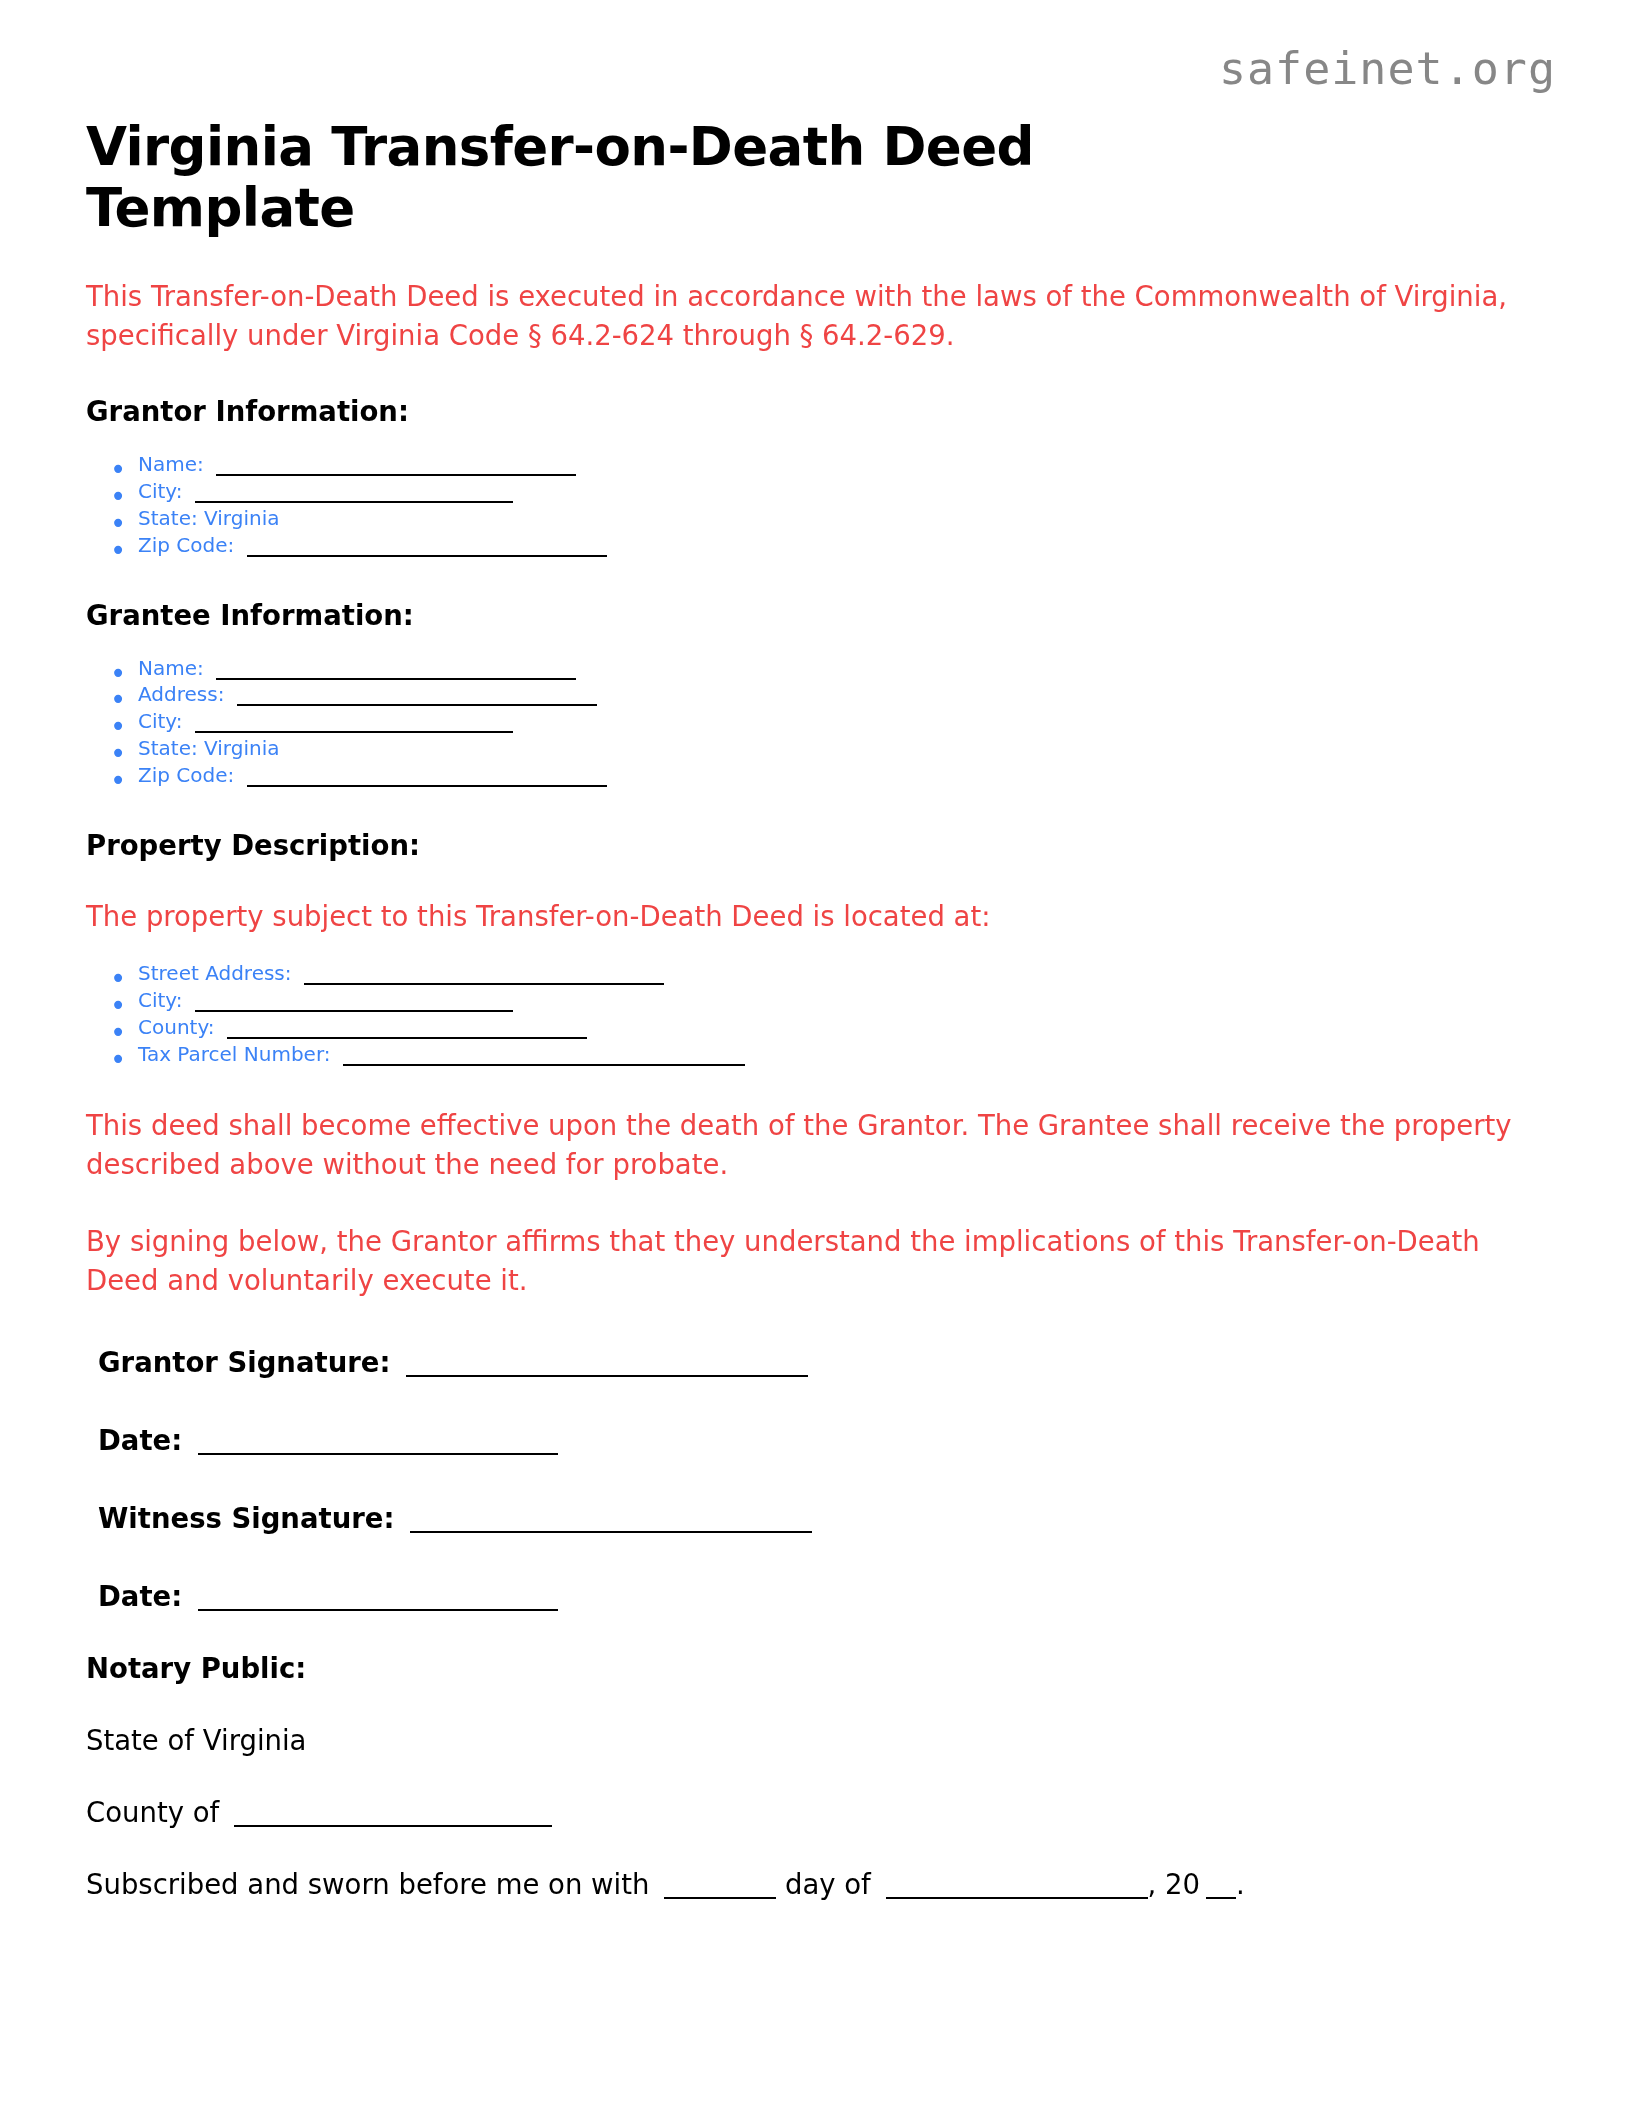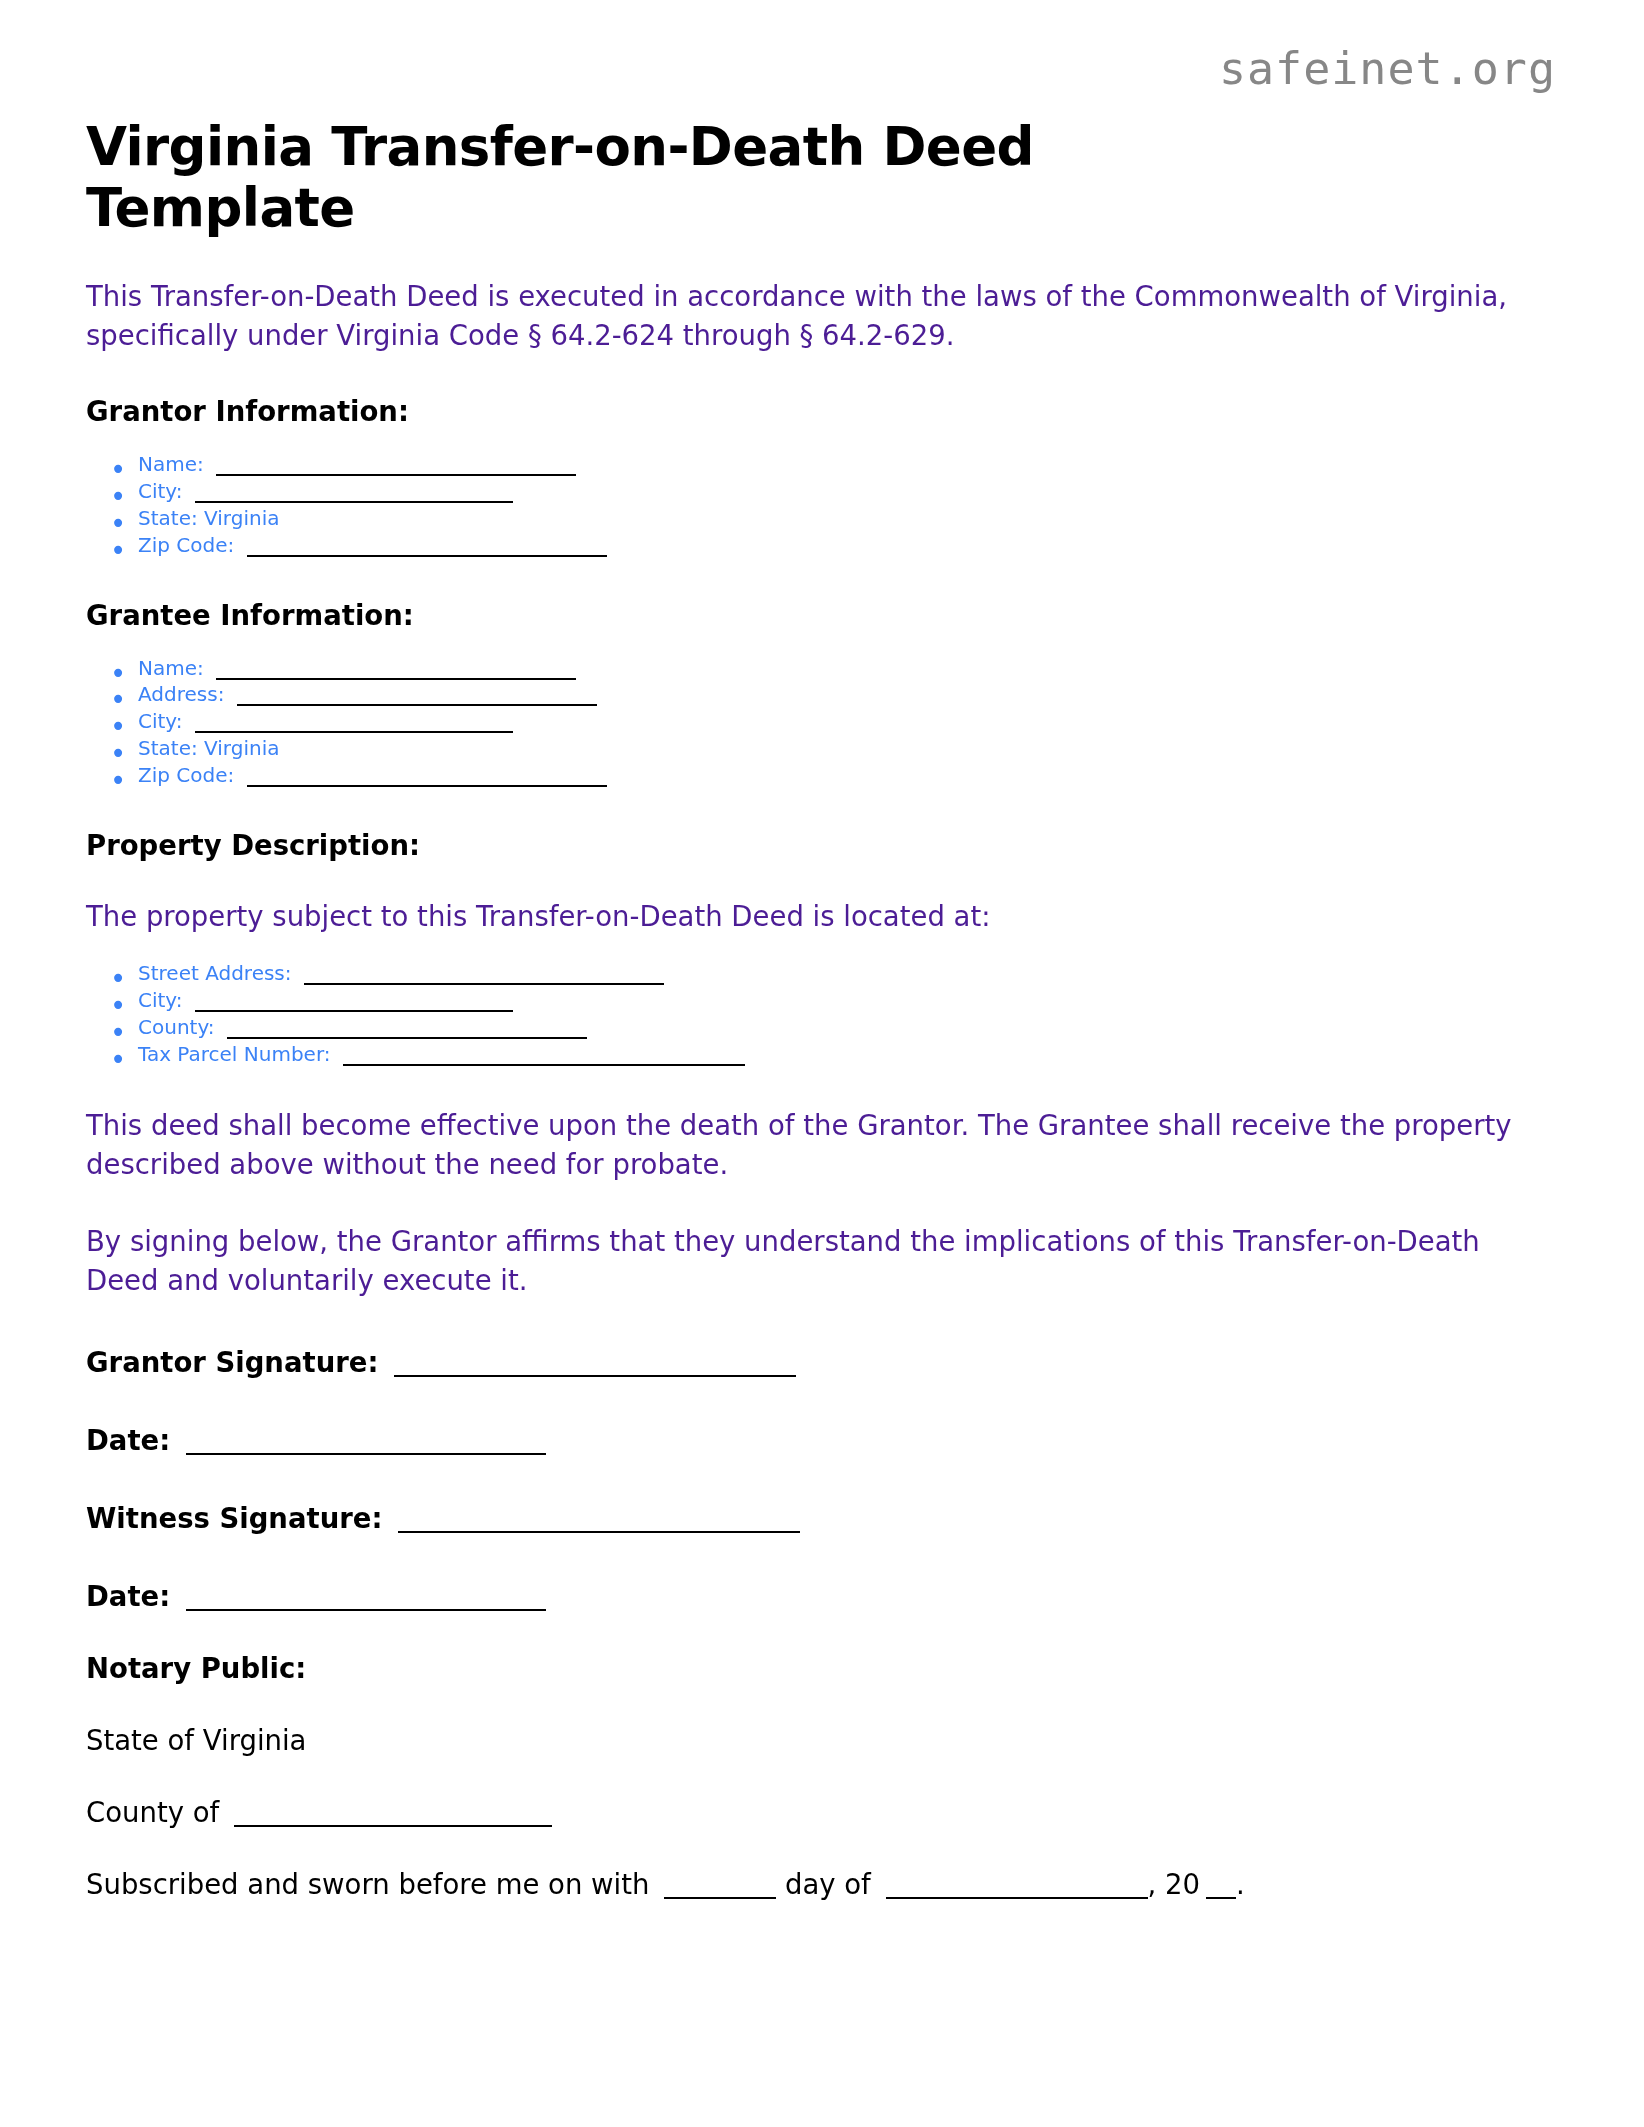--- a/index.html
+++ b/index.html
@@ -45,21 +45,21 @@
     letter-spacing: -0.6px;
     margin: 0 0 0 0;
     max-width: 1200px;
     color: #000;
   }
   p.body-text {
     font-size: 27.5px;
     line-height: 1.42;
     margin: 38px 0 0 0;
     max-width: 1448px;
-    color: #4c1d95;
+    color: #ef4444;
   }
   p.body-text.tight {
     margin-top: 36px;
   }
   h2.section-head {
     font-size: 27.5px;
     font-weight: bold;
     margin: 40px 0 0 0;
     color: #000;
   }
@@ -92,21 +92,21 @@
   }
   .blank.w-sm { width: 112px; }
   .blank.w-md { width: 262px; }
   .blank.w-lg { width: 318px; }
   .blank.w-xl { width: 360px; }
   .blank.w-xxl { width: 402px; }
   .blank.w-tiny { width: 30px; }
   .sig-line {
     font-size: 27.5px;
     font-weight: bold;
-    margin: 46px 0 0 0;
+    margin: 46px 0 0 12px;
     color: #000;
     white-space: nowrap;
   }
   .notary-text {
     font-size: 27.5px;
     margin: 40px 0 0 0;
     color: #000;
     white-space: nowrap;
   }
 </style>

